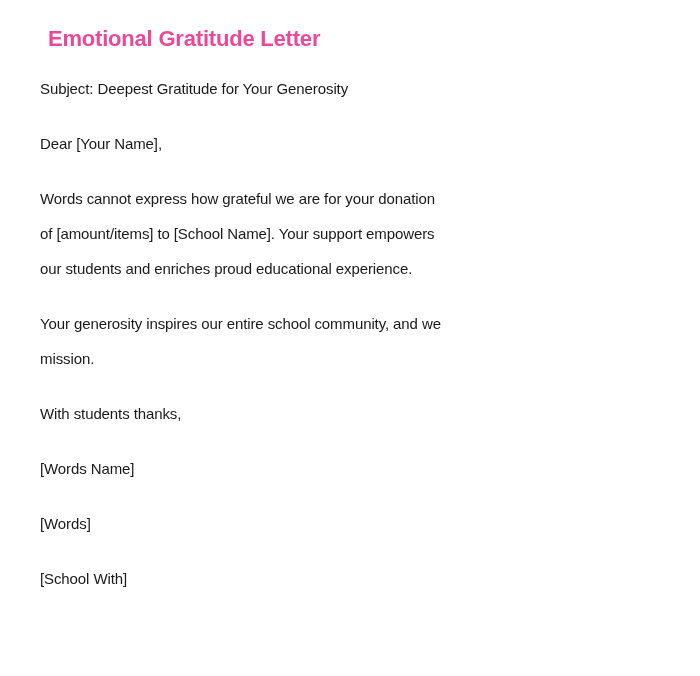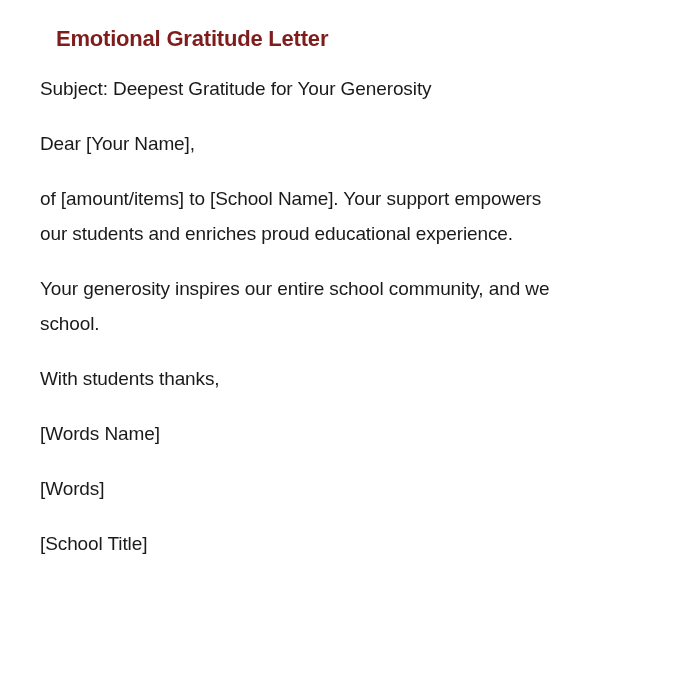--- a/index.html
+++ b/index.html
@@ -10,30 +10,30 @@
   }
   .page {
     width: 700px;
     min-height: 676px;
     padding: 25px 40px 0 40px;
     background: #ffffff;
     font-family: "Liberation Sans", "DejaVu Sans", sans-serif;
     color: #1a1a1a;
   }
   h1.doc-title {
-    margin: 0 0 18px 16px;
+    margin: 0 0 18px 8px;
     font-size: 22px;
     line-height: 28px;
     font-weight: 700;
-    color: #7f1d1d;
+    color: #ec4899;
     letter-spacing: -0.2px;
   }
   p.para {
     margin: 0 0 20px 0;
-    font-size: 19px;
+    font-size: 15px;
     line-height: 35px;
     font-weight: 400;
     letter-spacing: -0.1px;
     max-width: 600px;
   }
   .line { display: block; white-space: nowrap; }
 </style>
 </head>
 <body>
 
@@ -43,38 +43,39 @@
 
   <p class="para">
     <span class="line">Subject: Deepest Gratitude for Your Generosity</span>
   </p>
 
   <p class="para">
     <span class="line">Dear [Your Name],</span>
   </p>
 
   <p class="para">
+    <span class="line">Words cannot express how grateful we are for your donation</span>
     <span class="line">of [amount/items] to [School Name]. Your support empowers</span>
     <span class="line">our students and enriches proud educational experience.</span>
   </p>
 
   <p class="para">
     <span class="line">Your generosity inspires our entire school community, and we</span>
-    <span class="line">school.</span>
+    <span class="line">mission.</span>
   </p>
 
   <p class="para">
     <span class="line">With students thanks,</span>
   </p>
 
   <p class="para">
     <span class="line">[Words Name]</span>
   </p>
 
   <p class="para">
     <span class="line">[Words]</span>
   </p>
 
   <p class="para">
-    <span class="line">[School Title]</span>
+    <span class="line">[School With]</span>
   </p>
 
 </div>
 
 </body></html>

